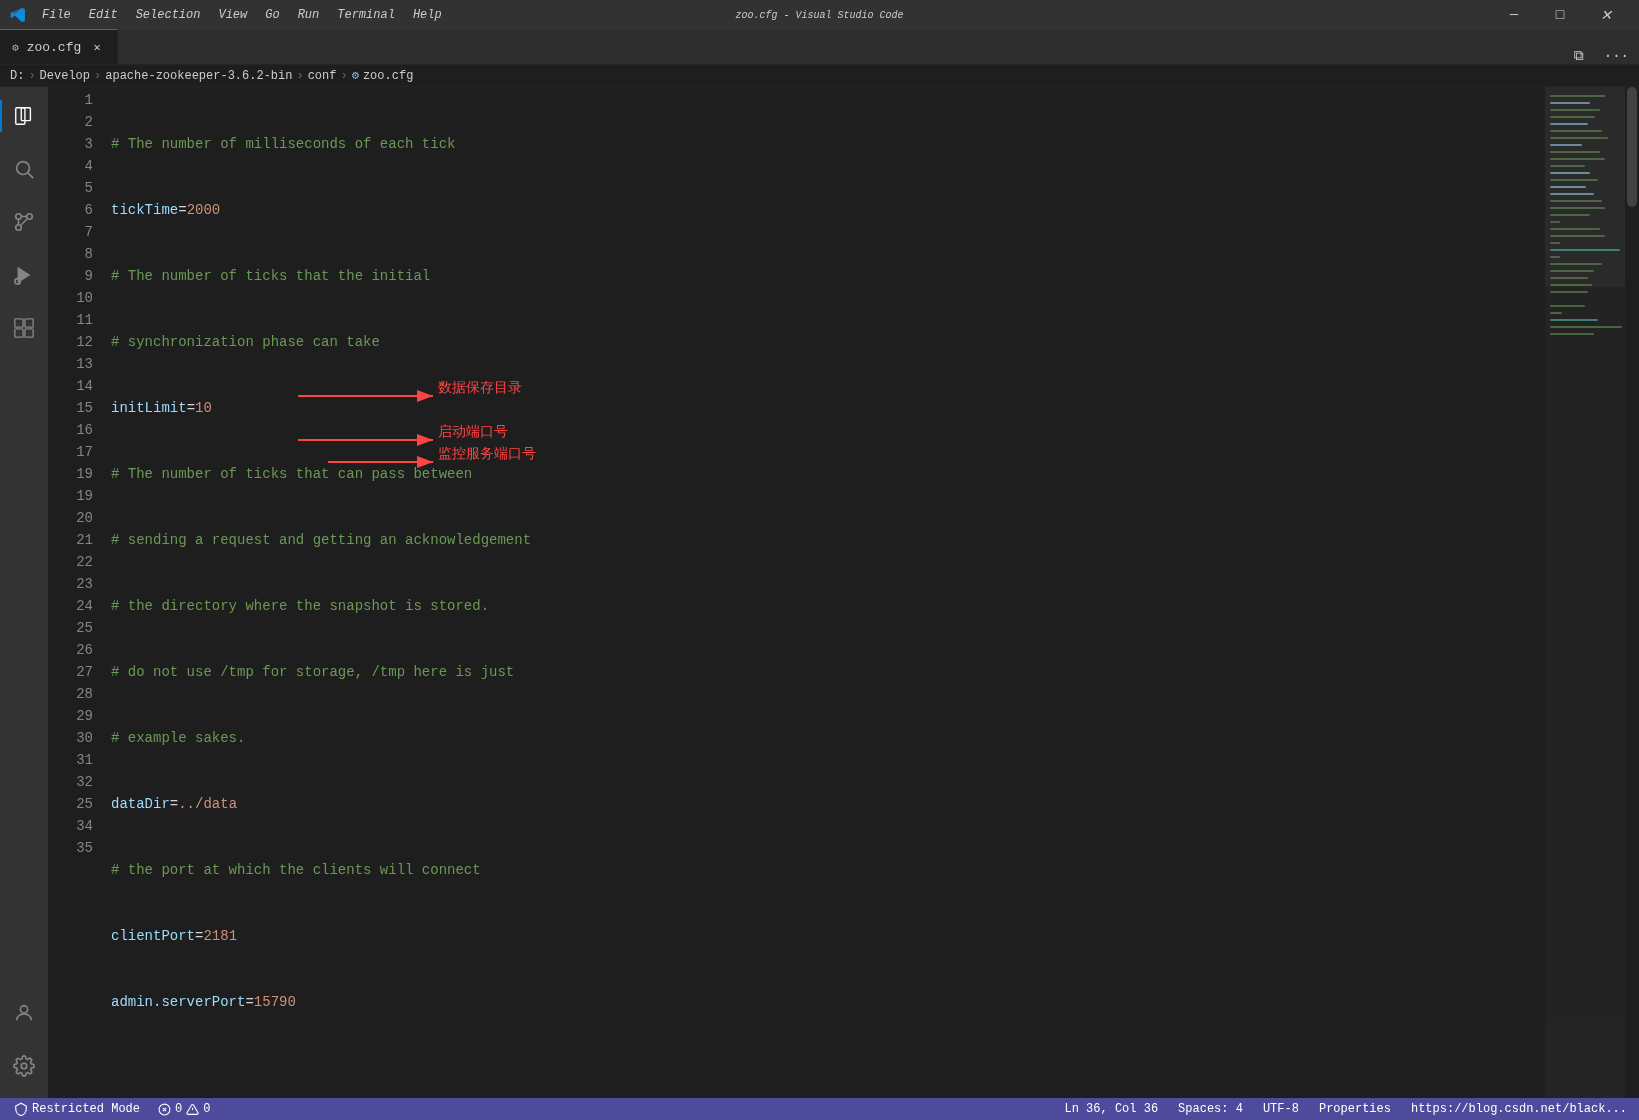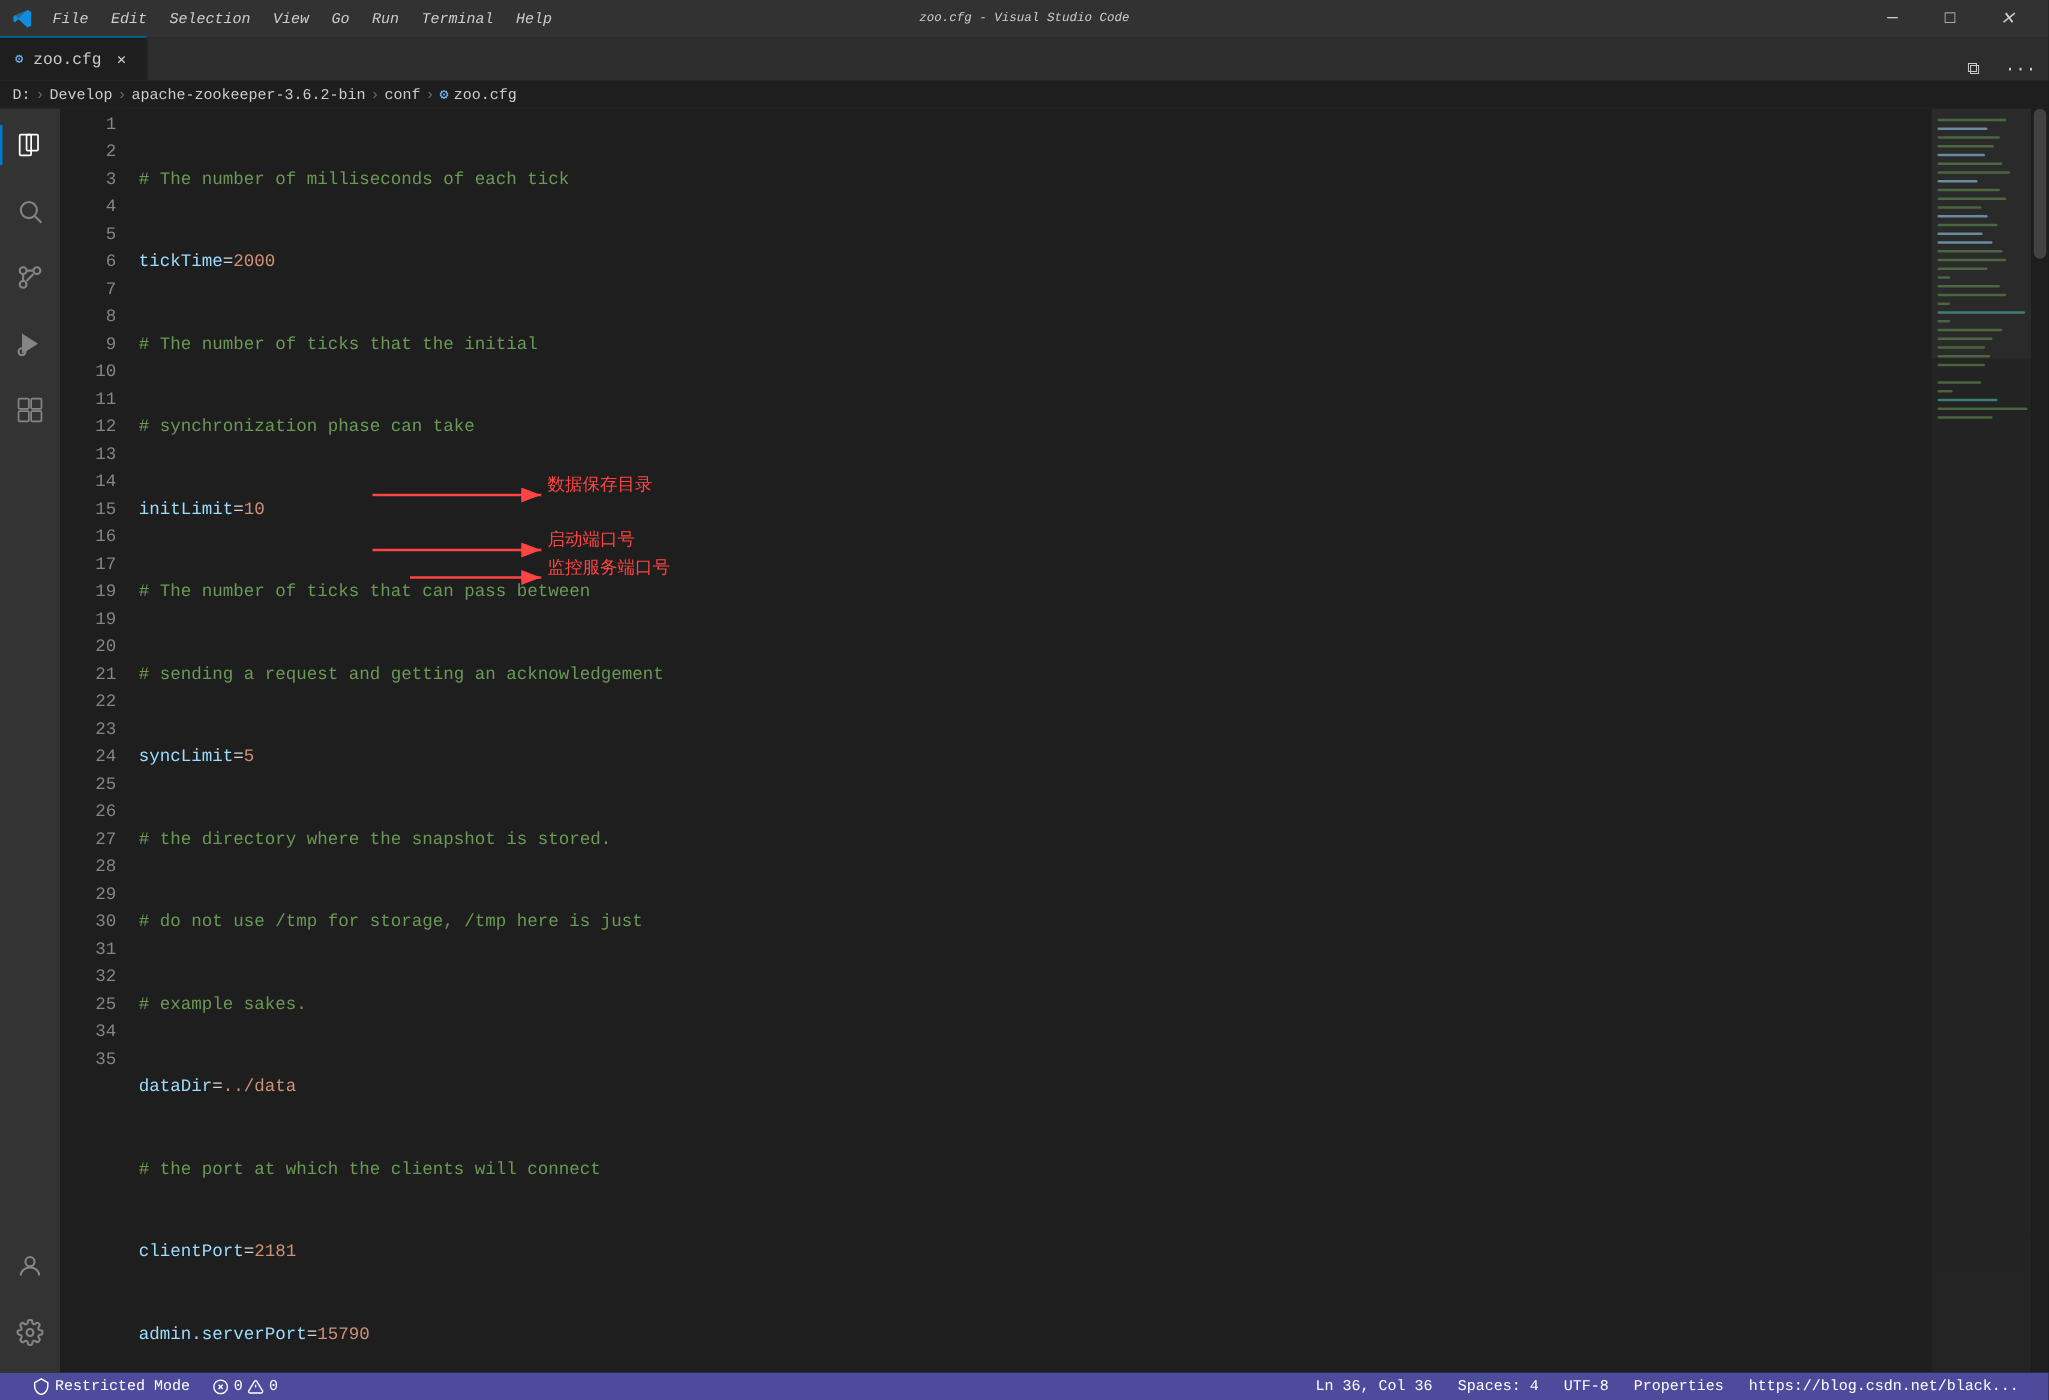--- a/index.html
+++ b/index.html
@@ -233,21 +233,21 @@
       height: 100%;
       background: #252526;
       opacity: 0.8;
     }
 
     
     .statusbar {
       height: 22px;
       background: #4e4b9c;
       display: flex;
-      padding: 0 20px;
+      padding: 0 8px;
       font-size: 12px;
       color: #ffffff;
       gap: 12px;
     }
     .statusbar-left {
       display: flex;
       align-items: center;
       gap: 8px;
     }
     .statusbar-right {
@@ -431,21 +431,20 @@
       </div>
 
       <div class="code-lines">
         <span class="code-line comment"># The number of milliseconds of each tick</span>
         <span class="code-line"><span class="keyword">tickTime</span>=<span style="color:#ce9178">2000</span></span>
         <span class="code-line comment"># The number of ticks that the initial</span>
         <span class="code-line comment"># synchronization phase can take</span>
         <span class="code-line"><span class="keyword">initLimit</span>=<span style="color:#ce9178">10</span></span>
         <span class="code-line comment"># The number of ticks that can pass between</span>
         <span class="code-line comment"># sending a request and getting an acknowledgement</span>
-        <span class="code-line"><span class="keyword">syncLimit</span>=<span style="color:#ce9178">5</span></span>
         <span class="code-line comment"># the directory where the snapshot is stored.</span>
         <span class="code-line comment"># do not use /tmp for storage, /tmp here is just</span>
         <span class="code-line comment"># example sakes.</span>
         <span class="code-line"><span class="keyword">dataDir</span>=<span style="color:#ce9178">../data</span></span>
         <span class="code-line comment"># the port at which the clients will connect</span>
         <span class="code-line"><span class="keyword">clientPort</span>=<span style="color:#ce9178">2181</span></span>
         <span class="code-line"><span class="keyword">admin.serverPort</span>=<span style="color:#ce9178">15790</span></span>
         
         
         

